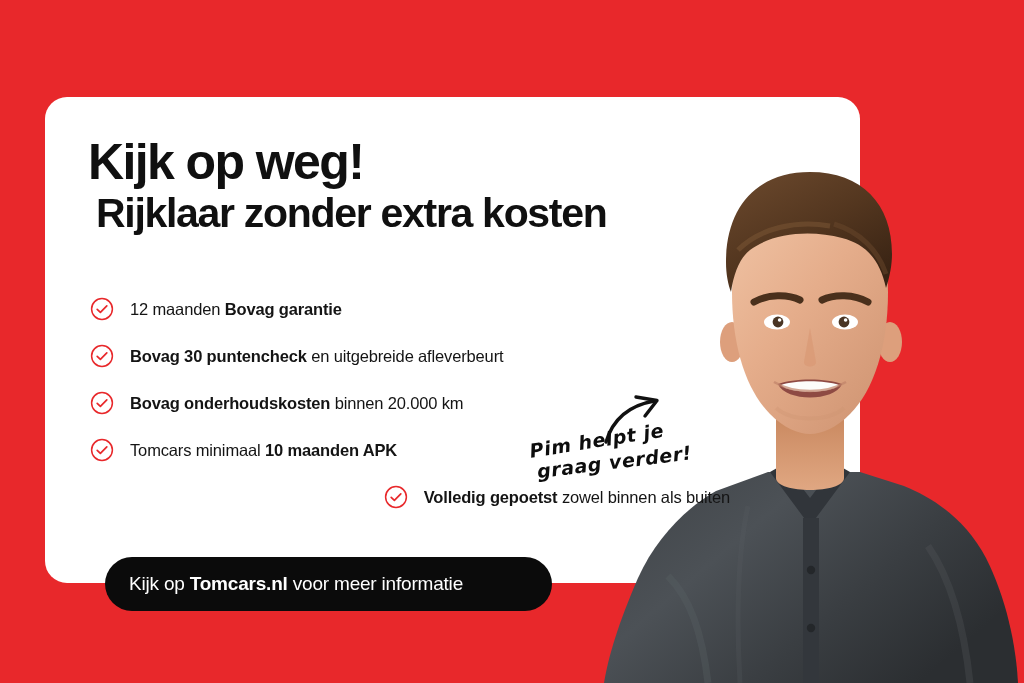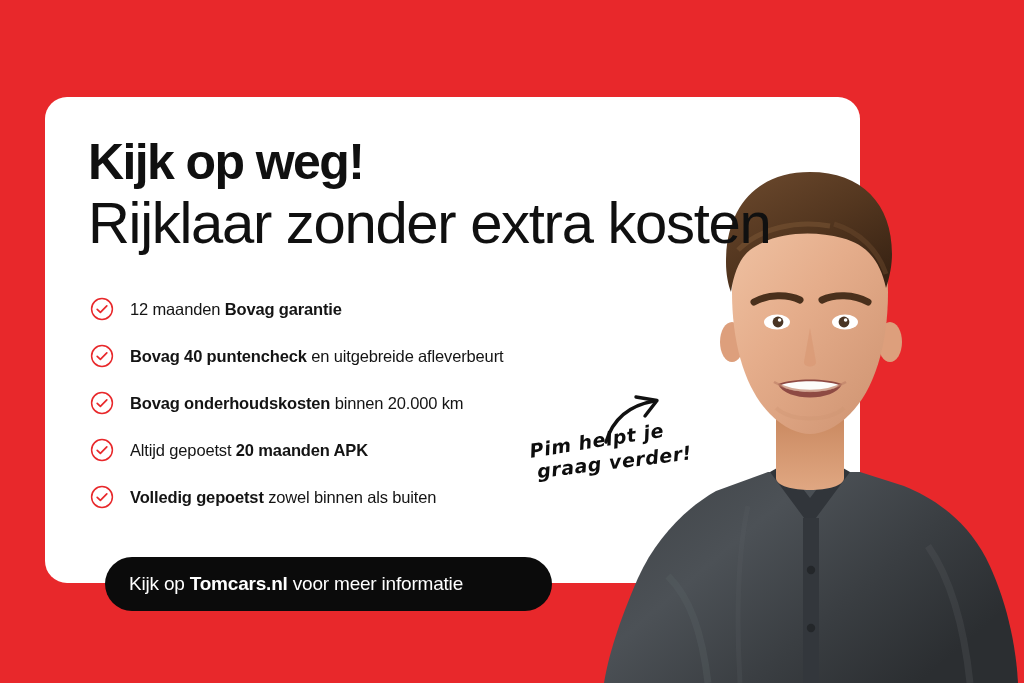--- a/index.html
+++ b/index.html
@@ -59,43 +59,43 @@
   #headline-main {
     font-size: 50px;
     font-weight: 800;
     letter-spacing: -1.6px;
     color: #101010;
     line-height: 1.02;
     margin: 0;
     white-space: nowrap;
   }
   #headline-sub {
-    font-size: 58px;
-    font-weight: 400;
+    font-size: 41px;
+    font-weight: 700;
     letter-spacing: -1.3px;
     color: #101010;
     line-height: 1.12;
-    margin: 3px 0 0 0;
+    margin: 3px 0 0 8px;
     white-space: nowrap;
   }
 
   
   #feature-list {
     position: absolute;
     left: 90px;
     top: 297px;
     width: 640px;
   }
   .feature-row {
     display: flex;
     align-items: center;
     height: 24px;
     margin-bottom: 23px;
   }
-  .feature-row:last-child { margin-bottom: 0; }
+  .feature-row:last-child { margin-bottom: 0; justify-content: flex-end; }
 
   .check-icon {
     flex: 0 0 auto;
     width: 24px;
     height: 24px;
     margin-right: 16px;
   }
   .check-icon svg { display: block; }
 
   .feature-text {
@@ -302,41 +302,41 @@
       <span class="feature-text"><span>12 maanden </span><b>Bovag garantie</b><span></span></span>
     </div>
 
     <div class="feature-row">
       <span class="check-icon">
         <svg width="24" height="24" viewBox="0 0 24 24" xmlns="http://www.w3.org/2000/svg">
           <circle cx="12" cy="12" r="10.4" fill="none" stroke="#E8282B" stroke-width="1.5"></circle>
           <path d="M7.2 12.3 L10.4 15.4 L16.8 8.8" fill="none" stroke="#E8282B" stroke-width="1.7" stroke-linecap="round" stroke-linejoin="round"></path>
         </svg>
       </span>
-      <span class="feature-text"><span></span><b>Bovag 40 puntencheck</b><span> en uitgebreide afleverbeurt</span></span>
+      <span class="feature-text"><span></span><b>Bovag 30 puntencheck</b><span> en uitgebreide afleverbeurt</span></span>
     </div>
 
     <div class="feature-row">
       <span class="check-icon">
         <svg width="24" height="24" viewBox="0 0 24 24" xmlns="http://www.w3.org/2000/svg">
           <circle cx="12" cy="12" r="10.4" fill="none" stroke="#E8282B" stroke-width="1.5"></circle>
           <path d="M7.2 12.3 L10.4 15.4 L16.8 8.8" fill="none" stroke="#E8282B" stroke-width="1.7" stroke-linecap="round" stroke-linejoin="round"></path>
         </svg>
       </span>
       <span class="feature-text"><span></span><b>Bovag onderhoudskosten</b><span> binnen 20.000 km</span></span>
     </div>
 
     <div class="feature-row">
       <span class="check-icon">
         <svg width="24" height="24" viewBox="0 0 24 24" xmlns="http://www.w3.org/2000/svg">
           <circle cx="12" cy="12" r="10.4" fill="none" stroke="#E8282B" stroke-width="1.5"></circle>
           <path d="M7.2 12.3 L10.4 15.4 L16.8 8.8" fill="none" stroke="#E8282B" stroke-width="1.7" stroke-linecap="round" stroke-linejoin="round"></path>
         </svg>
       </span>
-      <span class="feature-text"><span>Altijd gepoetst </span><b>20 maanden APK</b><span></span></span>
+      <span class="feature-text"><span>Tomcars minimaal </span><b>10 maanden APK</b><span></span></span>
     </div>
 
     <div class="feature-row">
       <span class="check-icon">
         <svg width="24" height="24" viewBox="0 0 24 24" xmlns="http://www.w3.org/2000/svg">
           <circle cx="12" cy="12" r="10.4" fill="none" stroke="#E8282B" stroke-width="1.5"></circle>
           <path d="M7.2 12.3 L10.4 15.4 L16.8 8.8" fill="none" stroke="#E8282B" stroke-width="1.7" stroke-linecap="round" stroke-linejoin="round"></path>
         </svg>
       </span>
       <span class="feature-text"><span></span><b>Volledig gepoetst</b><span> zowel binnen als buiten</span></span>

